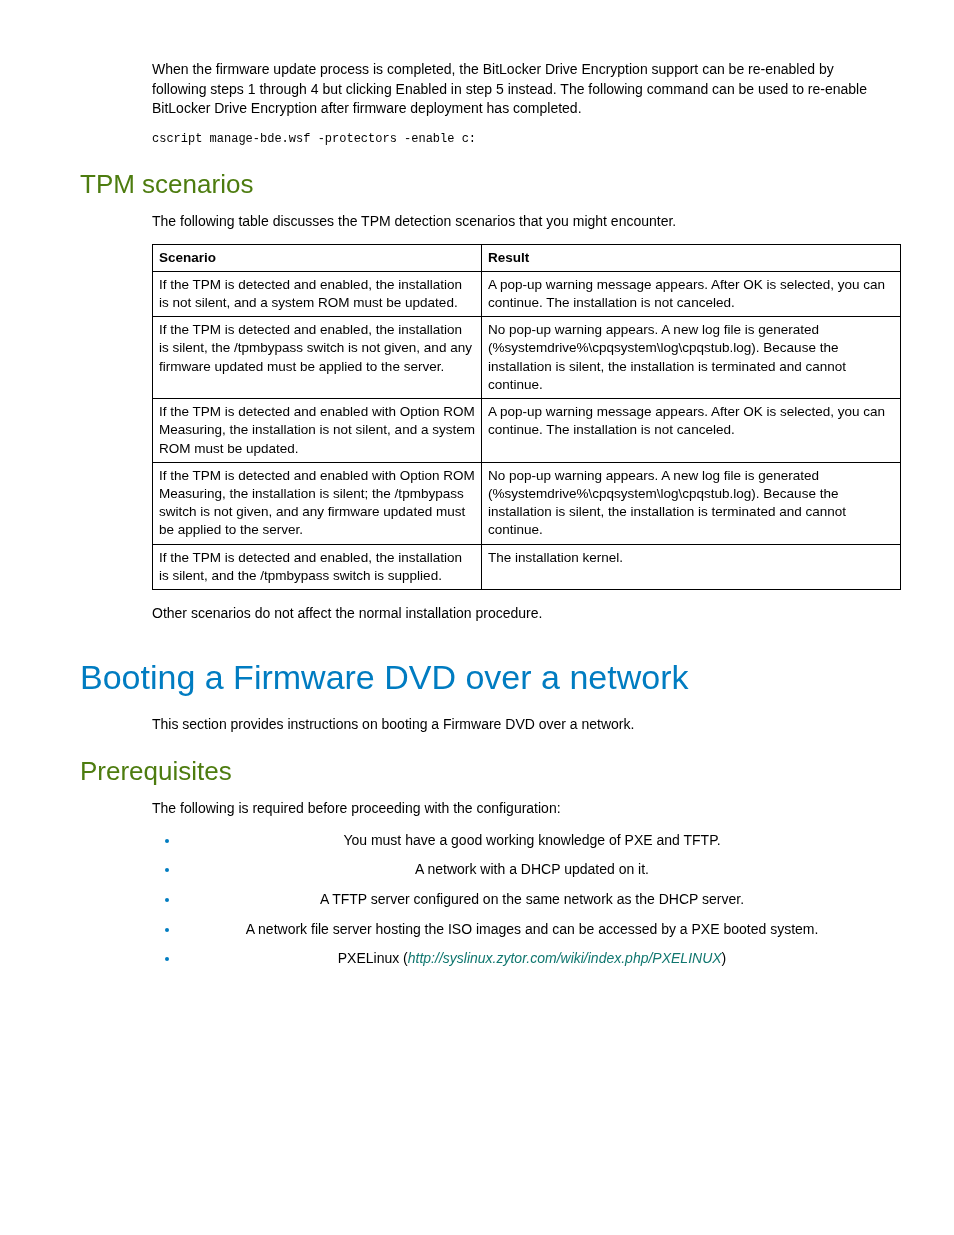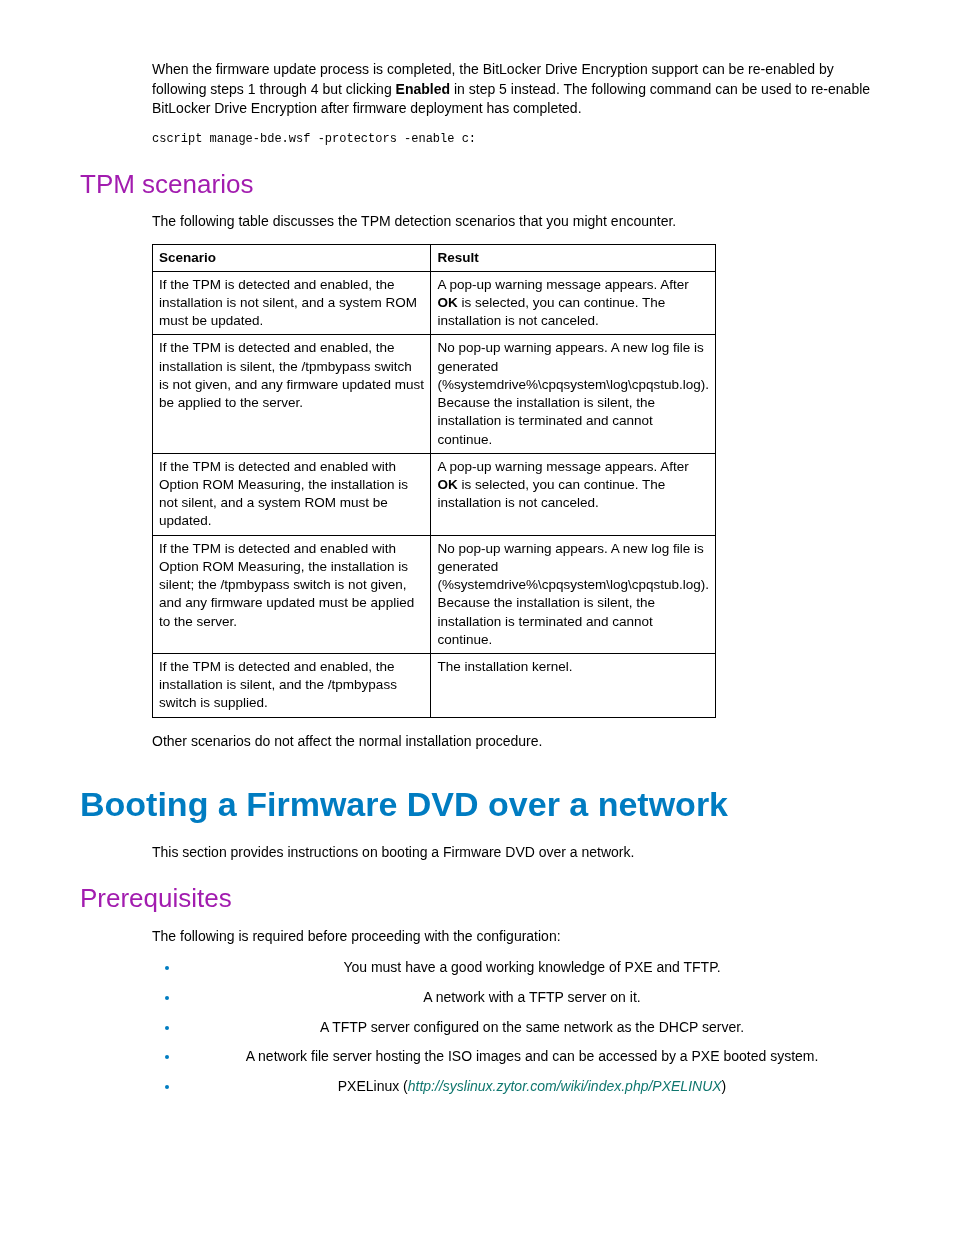--- a/index.html
+++ b/index.html
@@ -12,44 +12,44 @@
     width: 954px;
     box-sizing: border-box;
   }
   .indent {
     margin-left: 72px;
   }
   p {
     margin: 0 0 12px 0;
   }
   .bold {
-    font-weight: bold;
+    font-weight: normal;
   }
   code {
     font-family: "Courier New", monospace;
     font-size: 12px;
     display: block;
     margin: 6px 0 16px 0;
   }
   h2 {
-    color: #a21caf;
+    color: #4d7c0f;
     font-weight: normal;
     font-size: 26px;
     margin: 18px 0 10px 0;
   }
   h1 {
     color: #007cc1;
-    font-weight: bold;
+    font-weight: normal;
     font-size: 34px;
     margin: 30px 0 14px 0;
   }
   table {
     border-collapse: collapse;
     margin: 8px 0 14px 0;
-    width: 564px;
+    width: 749px;
   }
   th, td {
     border: 1px solid #000;
     padding: 4px 6px;
     text-align: left;
     vertical-align: top;
     font-size: 13.5px;
     line-height: 1.35;
   }
   th {
@@ -132,20 +132,20 @@
 <div class="indent">
   <p>This section provides instructions on booting a Firmware DVD over a network.</p>
 </div>
 
 <h2>Prerequisites</h2>
 
 <div class="indent">
   <p>The following is required before proceeding with the configuration:</p>
   <ul>
     <li>You must have a good working knowledge of PXE and TFTP.</li>
-    <li>A network with a TFTP server on it.</li>
+    <li>A network with a DHCP updated on it.</li>
     <li>A TFTP server configured on the same network as the DHCP server.</li>
     <li>A network file server hosting the ISO images and can be accessed by a PXE booted system.</li>
     <li>
       <span>PXELinux (</span><a class="link">http://syslinux.zytor.com/wiki/index.php/PXELINUX</a><span>)</span>
     </li>
   </ul>
 </div>
 
 </body></html>

